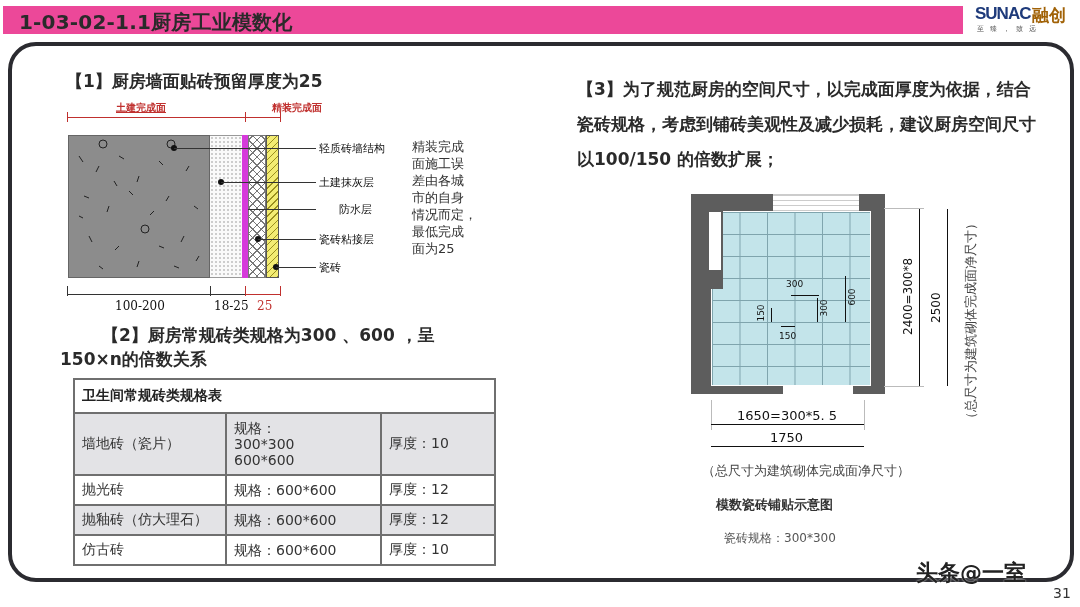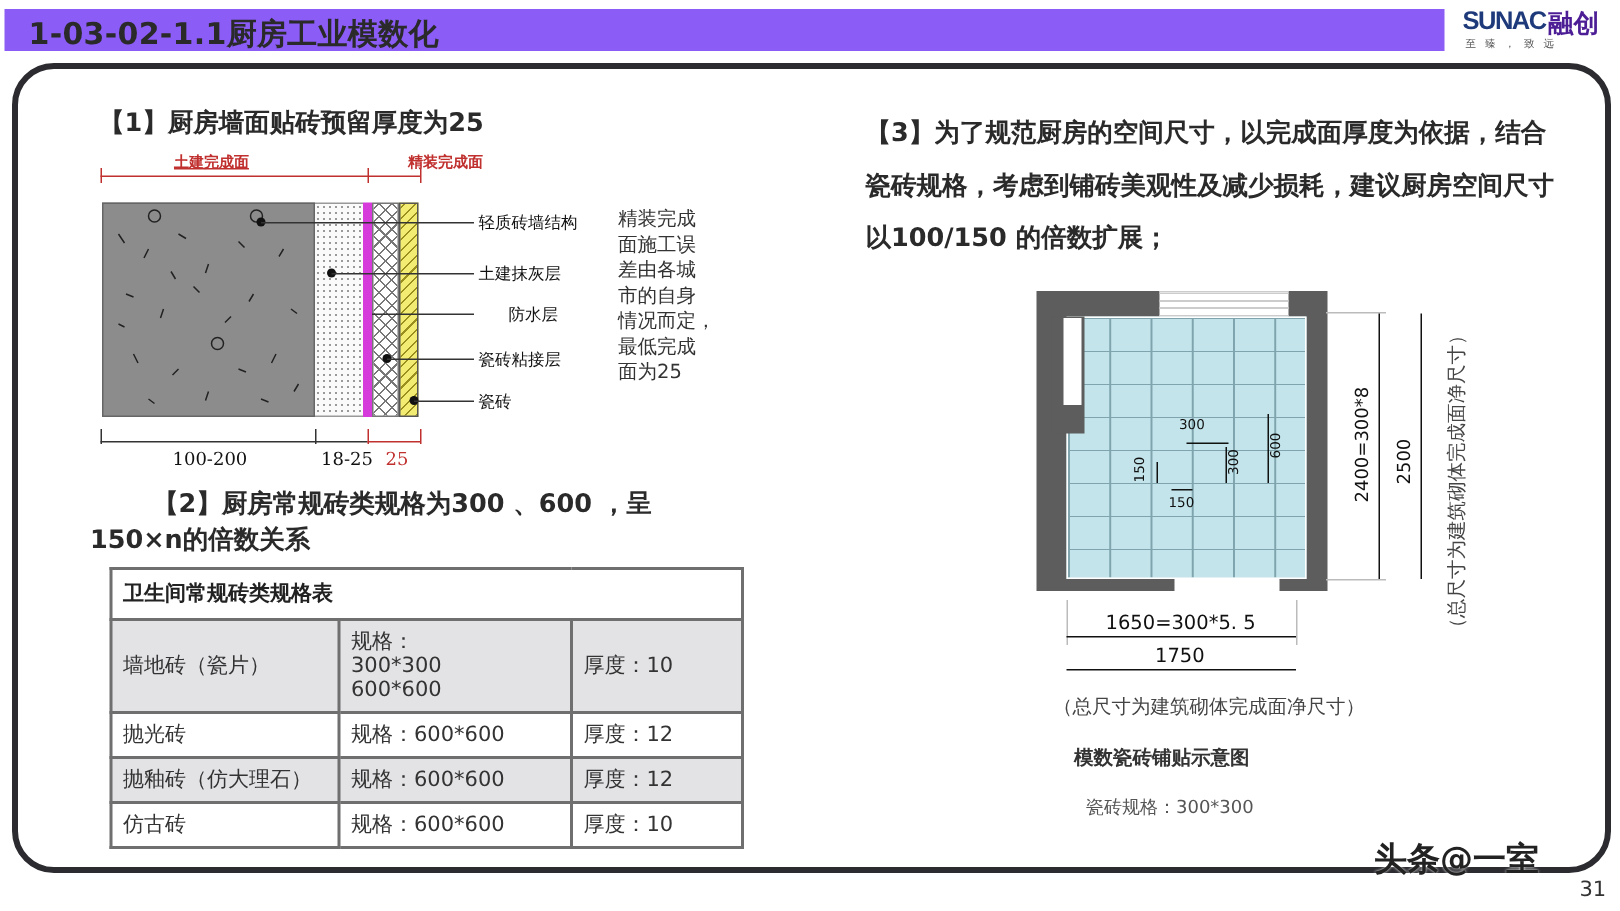--- a/index.html
+++ b/index.html
@@ -1,23 +1,23 @@
 <!DOCTYPE html>
 <html><head>
 <meta charset="utf-8">
 <style>
   * { box-sizing: border-box; margin: 0; padding: 0; }
   html, body { width: 1080px; height: 607px; background: #ffffff; overflow: hidden; }
   body { position: relative; font-family: "DejaVu Sans", "Liberation Sans", sans-serif; color: #222; }
 
-  .title-bar { position: absolute; left: 3px; top: 6px; width: 960px; height: 28px; background: #8b5cf6; }
+  .title-bar { position: absolute; left: 3px; top: 6px; width: 960px; height: 28px; background: #ec4899; }
   .title-text { position: absolute; left: 16px; top: 3px; font-size: 20px; font-weight: bold; color: #2a2a2a; letter-spacing: 0.2px; }
   .logo { position: absolute; left: 975px; top: 4px; width: 100px; height: 32px; }
   .logo-brand { position: absolute; left: 0; top: 0; font-size: 17px; font-weight: bold; color: #1e3a7a; font-family: "Liberation Sans", sans-serif; letter-spacing: -1px; }
-  .logo-cn { position: absolute; left: 57px; top: 0; font-size: 17px; font-weight: bold; color: #4c1d95; }
+  .logo-cn { position: absolute; left: 57px; top: 0; font-size: 17px; font-weight: bold; color: #a16207; }
   .logo-sub { position: absolute; left: 2px; top: 20px; font-size: 7px; color: #555; letter-spacing: 6px; white-space: nowrap; }
 
   .frame { position: absolute; left: 8px; top: 42px; width: 1066px; height: 540px; border: 4px solid #2b2b30; border-radius: 28px; background: #fff; }
 
   .h1 { position: absolute; font-size: 17px; font-weight: bold; color: #2a2a2a; white-space: nowrap; }
 
   
   .wall { position: absolute; left: 68px; top: 135px; }
   .wall .conc { position: absolute; left: 0; top: 0; width: 142px; height: 143px; background: #8c8c8c; border: 1px solid #666; overflow: hidden; }
   .wall .plaster { position: absolute; left: 142px; top: 0; width: 32px; height: 143px; background: #fafafa;

